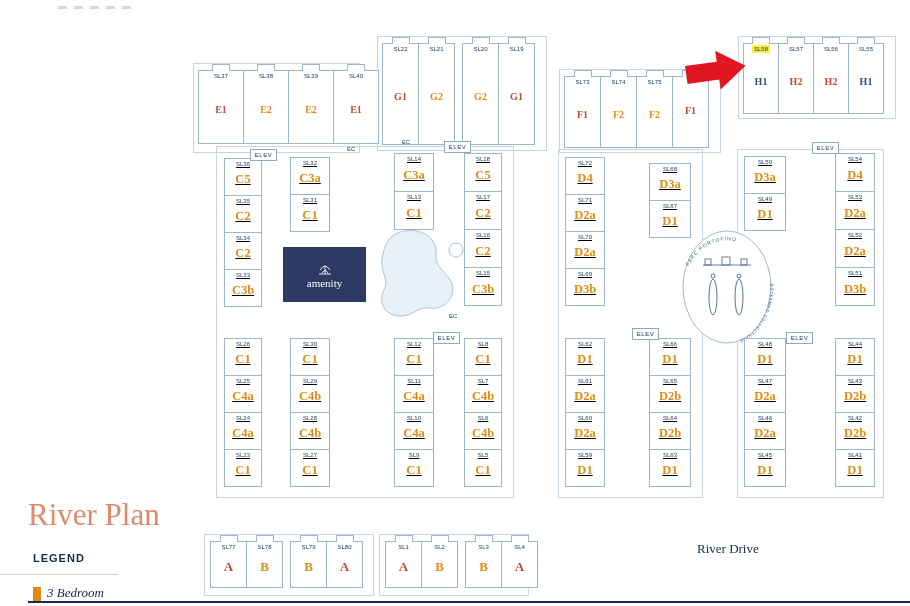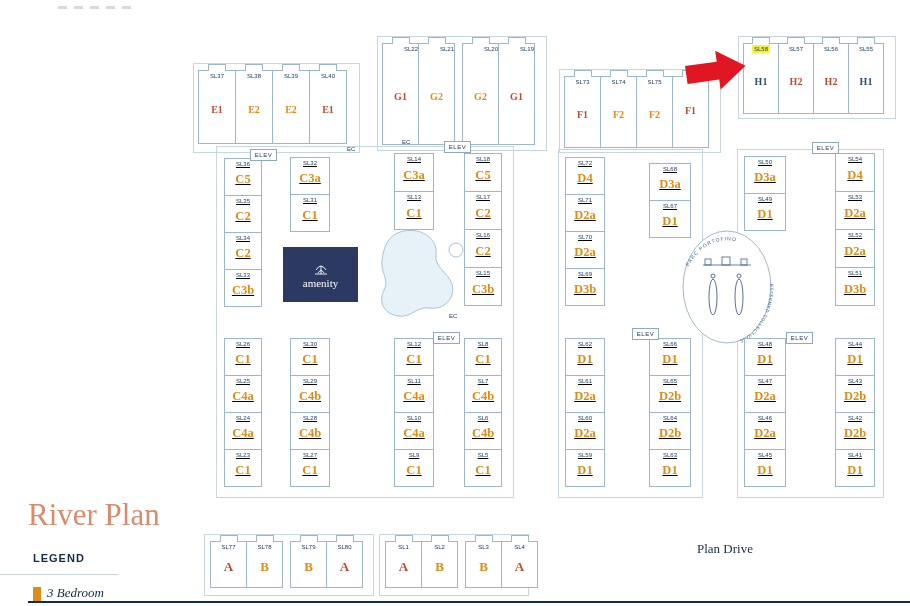--- a/index.html
+++ b/index.html
@@ -32,22 +32,22 @@
   .sl.hl{background:#f8ef3e;padding:0 2px;border-radius:1px;}
   .type{flex:1;display:flex;align-items:center;justify-content:center;width:100%;
         font-family:"Liberation Serif",serif;font-weight:bold;font-size:12.5px;padding-bottom:4px;}
   .type.orange{color:#de8c15;}
   .type.red{color:#bf4a32;}
   .type.blue{color:#2e4d7b;}
   .notch{position:absolute;left:50%;transform:translateX(-50%);width:18px;height:7px;
          border:1px solid #9db6cb;background:#fff;box-sizing:border-box;}
   .notch.top{top:-7px;border-bottom:none;}
   
-  .b-e{left:199px;top:70px;}   .b-e .cell{width:38px;height:74px;}
-  .b-g{left:383px;top:43px;}   .b-g .cell{width:37px;height:102px;align-items:flex-end;}
+  .b-e{left:199px;top:70px;}   .b-e .cell{width:46px;height:74px;}
+  .b-g{left:383px;top:43px;}   .b-g .cell{width:37px;height:102px;}
   .b-f{left:565px;top:76px;text-align:center;}   .b-f .cell{width:37px;height:72px;}
   .b-h{left:744px;top:43px;}   .b-h .cell{width:36px;height:71px;}
   .b-e .type,.b-g .type,.b-f .type,.b-h .type{font-size:10px;}
   .b-c1u{left:224px;top:159px;} .b-c1u .cell{width:38px;height:38px;}
   .b-c32{left:290px;top:158px;} .b-c32 .cell{width:40px;height:38px;}
   .b-c13{left:394px;top:154px;} .b-c13 .cell{width:40px;height:39px;}
   .b-c2u{left:464px;top:154px;} .b-c2u .cell{width:38px;height:39px;}
   .b-c1l{left:224px;top:339px;} .b-c1l .cell{width:38px;height:38px;}
   .b-c2l{left:290px;top:339px;} .b-c2l .cell{width:40px;height:38px;}
   .b-c3l{left:394px;top:339px;} .b-c3l .cell{width:40px;height:38px;}
@@ -57,21 +57,21 @@
   .b-d50{left:744px;top:157px;} .b-d50 .cell{width:42px;height:38px;}
   .b-d2u{left:835px;top:154px;} .b-d2u .cell{width:40px;height:39px;}
   .b-d1l{left:565px;top:339px;} .b-d1l .cell{width:40px;height:38px;}
   .b-d2l{left:649px;top:339px;} .b-d2l .cell{width:42px;height:38px;}
   .b-d3l{left:744px;top:339px;} .b-d3l .cell{width:42px;height:38px;}
   .b-d4l{left:835px;top:339px;} .b-d4l .cell{width:40px;height:38px;}
   .b-ab1{left:211px;top:541px;} .b-ab1 .cell{width:37px;height:47px;}
   .b-ab2{left:386px;top:541px;} .b-ab2 .cell{width:37px;height:47px;}
   .b-ab1 .type,.b-ab2 .type{font-size:13px;}
   
-  .amenity{position:absolute;left:283px;top:247px;width:75px;height:55px;background:#2c3a63;
+  .amenity{position:absolute;left:283px;top:247px;width:83px;height:55px;background:#2c3a63;
            z-index:4;display:flex;flex-direction:column;align-items:center;justify-content:center;
            gap:2px;color:#fff;font-family:"Liberation Serif",serif;font-size:11px;}
   
   .elev{position:absolute;z-index:4;width:27px;height:12px;border:1px solid #8fa9bf;background:#fff;
         display:flex;align-items:center;justify-content:center;font-size:6px;letter-spacing:.5px;
         color:#16355c;box-sizing:border-box;}
   .ev1{left:250px;top:149px;} .ev2{left:444px;top:141px;} .ev3{left:433px;top:332px;}
   .ev4{left:632px;top:328px;} .ev5{left:786px;top:332px;} .ev6{left:812px;top:142px;}
   .ec{position:absolute;z-index:4;font-size:6px;color:#16355c;}
   .ec1{left:347px;top:146px;} .ec2{left:402px;top:139px;} .ec3{left:449px;top:313px;}
@@ -557,15 +557,15 @@
       <span></span>
       <span></span>
   </div>
   <div class="title">River Plan</div>
   <div class="legend-h">LEGEND</div>
   <div class="legend-line"></div>
   <div class="legend-item">
     <span class="swatch" style="background: rgb(222, 140, 21);"></span>
     <span class="legend-label">3 Bedroom</span>
   </div>
-  <div class="street">Plan Drive</div>
+  <div class="street">River Drive</div>
   <div class="bottom-rule"></div>
 </div>
 
 </body></html>

